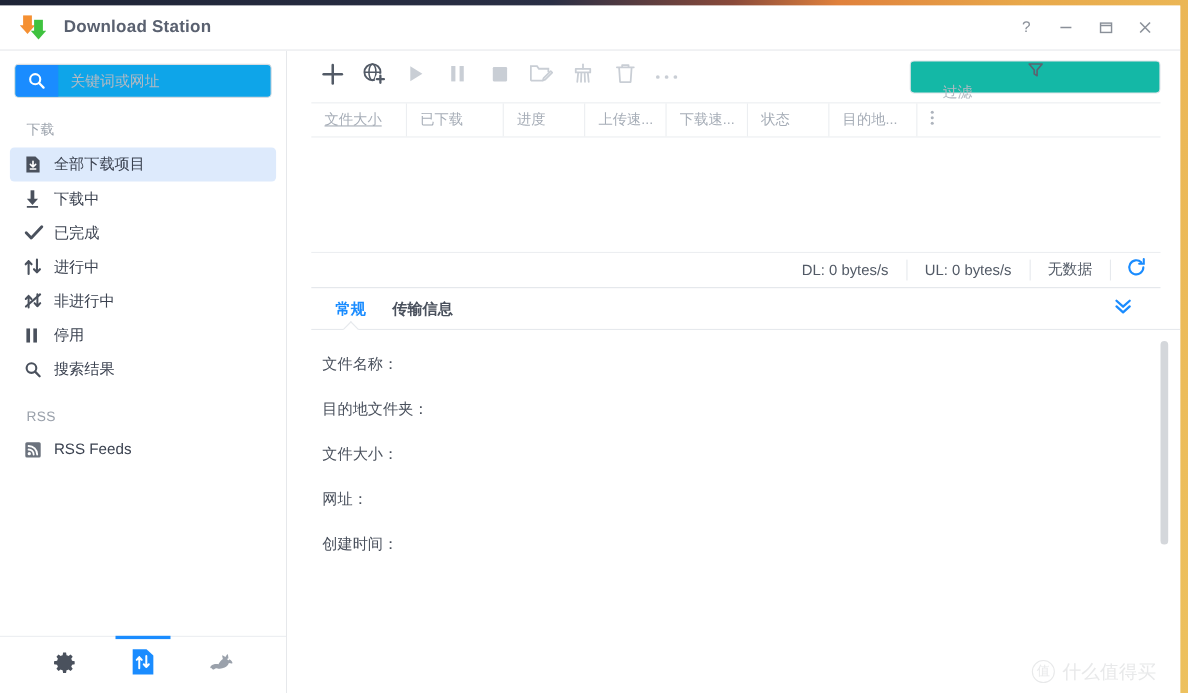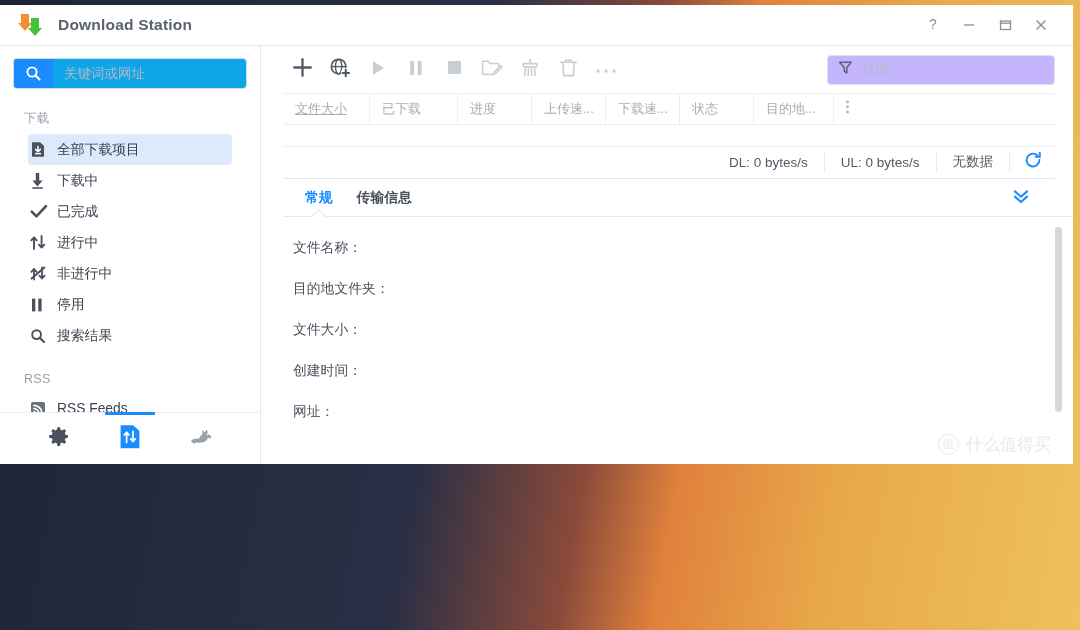--- a/index.html
+++ b/index.html
@@ -12,21 +12,21 @@
 
   
   #wallpaper {
     position: absolute; inset: 0;
     background: linear-gradient(100deg,#1e2436 0%,#2a2f45 42%,#8a4a3a 56%,#e0813c 64%,#e8a84a 78%,#edc15e 100%);
     z-index: 0;
   }
 
   #window {
     position: absolute;
-    left: 0; top: 5px; width: 1073px; height: 459px;
+    left: 0; top: 5px; width: 1073px; height: 625px;
     background: #ffffff;
     z-index: 2;
     display: flex; flex-direction: column;
     overflow: hidden;
     justify-content: flex-end;
   }
 
   
   #titlebar {
     height: 41px; flex: 0 0 41px;
@@ -78,21 +78,21 @@
     font-size: 13.5px; color: #3b4250; font-family: inherit; background: transparent;
   }
   #search-input::placeholder { color: #b3b9c2; }
 
   .nav-group-title {
     font-size: 12.5px; color: #9aa1ab; font-weight: normal;
     padding: 0 0 0 24px; margin-top: 21px; margin-bottom: 7px; letter-spacing: .3px;
   }
   .nav-item {
     height: 31px; display: flex; align-items: center;
-    margin: 0 28px; border-radius: 4px; padding-left: 2px;
+    margin: 0 9px; border-radius: 4px; padding-left: 13px;
     cursor: default;
   }
   .nav-item.active { background: #ddeafc; }
   .nav-ico { width: 24px; flex: 0 0 24px; display: flex; align-items: center; justify-content: flex-start; color: #4a515d; }
   .nav-label { font-size: 13.8px; color: #3b4250; margin-left: 3px; }
 
   
   #sidebar-bottom {
     flex: 0 0 52px; height: 52px;
     border-top: 1px solid #eceef1;
@@ -111,21 +111,21 @@
   #main { flex: 1 1 auto; display: flex; flex-direction: column; min-width: 0; background: #fff; }
 
   
   #toolbar {
     height: 47px; flex: 0 0 47px; display: flex; align-items: center; padding: 0 18px 0 22px;
   }
   .tb-btn { width: 38px; height: 38px; display: flex; align-items: center; justify-content: center; cursor: default; }
   #filterbox {
     margin-left: auto; width: 228px; height: 30px;
     border: 1px solid #dfe3e8; border-radius: 4px;
-    display: flex; align-items: center; padding: 0 10px; background: #c4b5fd;
+    display: flex; align-items: center; padding: 0 10px; background: #14b8a6; flex-direction: column;
   }
   #filter-input {
     flex: 1 1 auto; border: 0; outline: 0; margin-left: 9px;
     font-size: 13.5px; color: #3b4250; font-family: inherit; background: transparent;
   }
   #filter-input::placeholder { color: #b3b9c2; }
 
   
   #colheader {
     height: 32px; flex: 0 0 32px; display: flex; align-items: stretch;
@@ -509,22 +509,22 @@
             </svg>
           </span>
         </div>
       </div>
 
       <div id="detail-body">
         <div id="detail-fields">
           <div class="dfield">文件名称：</div>
           <div class="dfield">目的地文件夹：</div>
           <div class="dfield">文件大小：</div>
+          <div class="dfield">网址：</div>
           <div class="dfield">创建时间：</div>
-          <div class="dfield">网址：</div>
         </div>
         <div id="detail-scrollbar">
           <div id="detail-thumb"></div>
         </div>
       </div>
 
     </div>
   </div>
 
   <div id="watermark">

